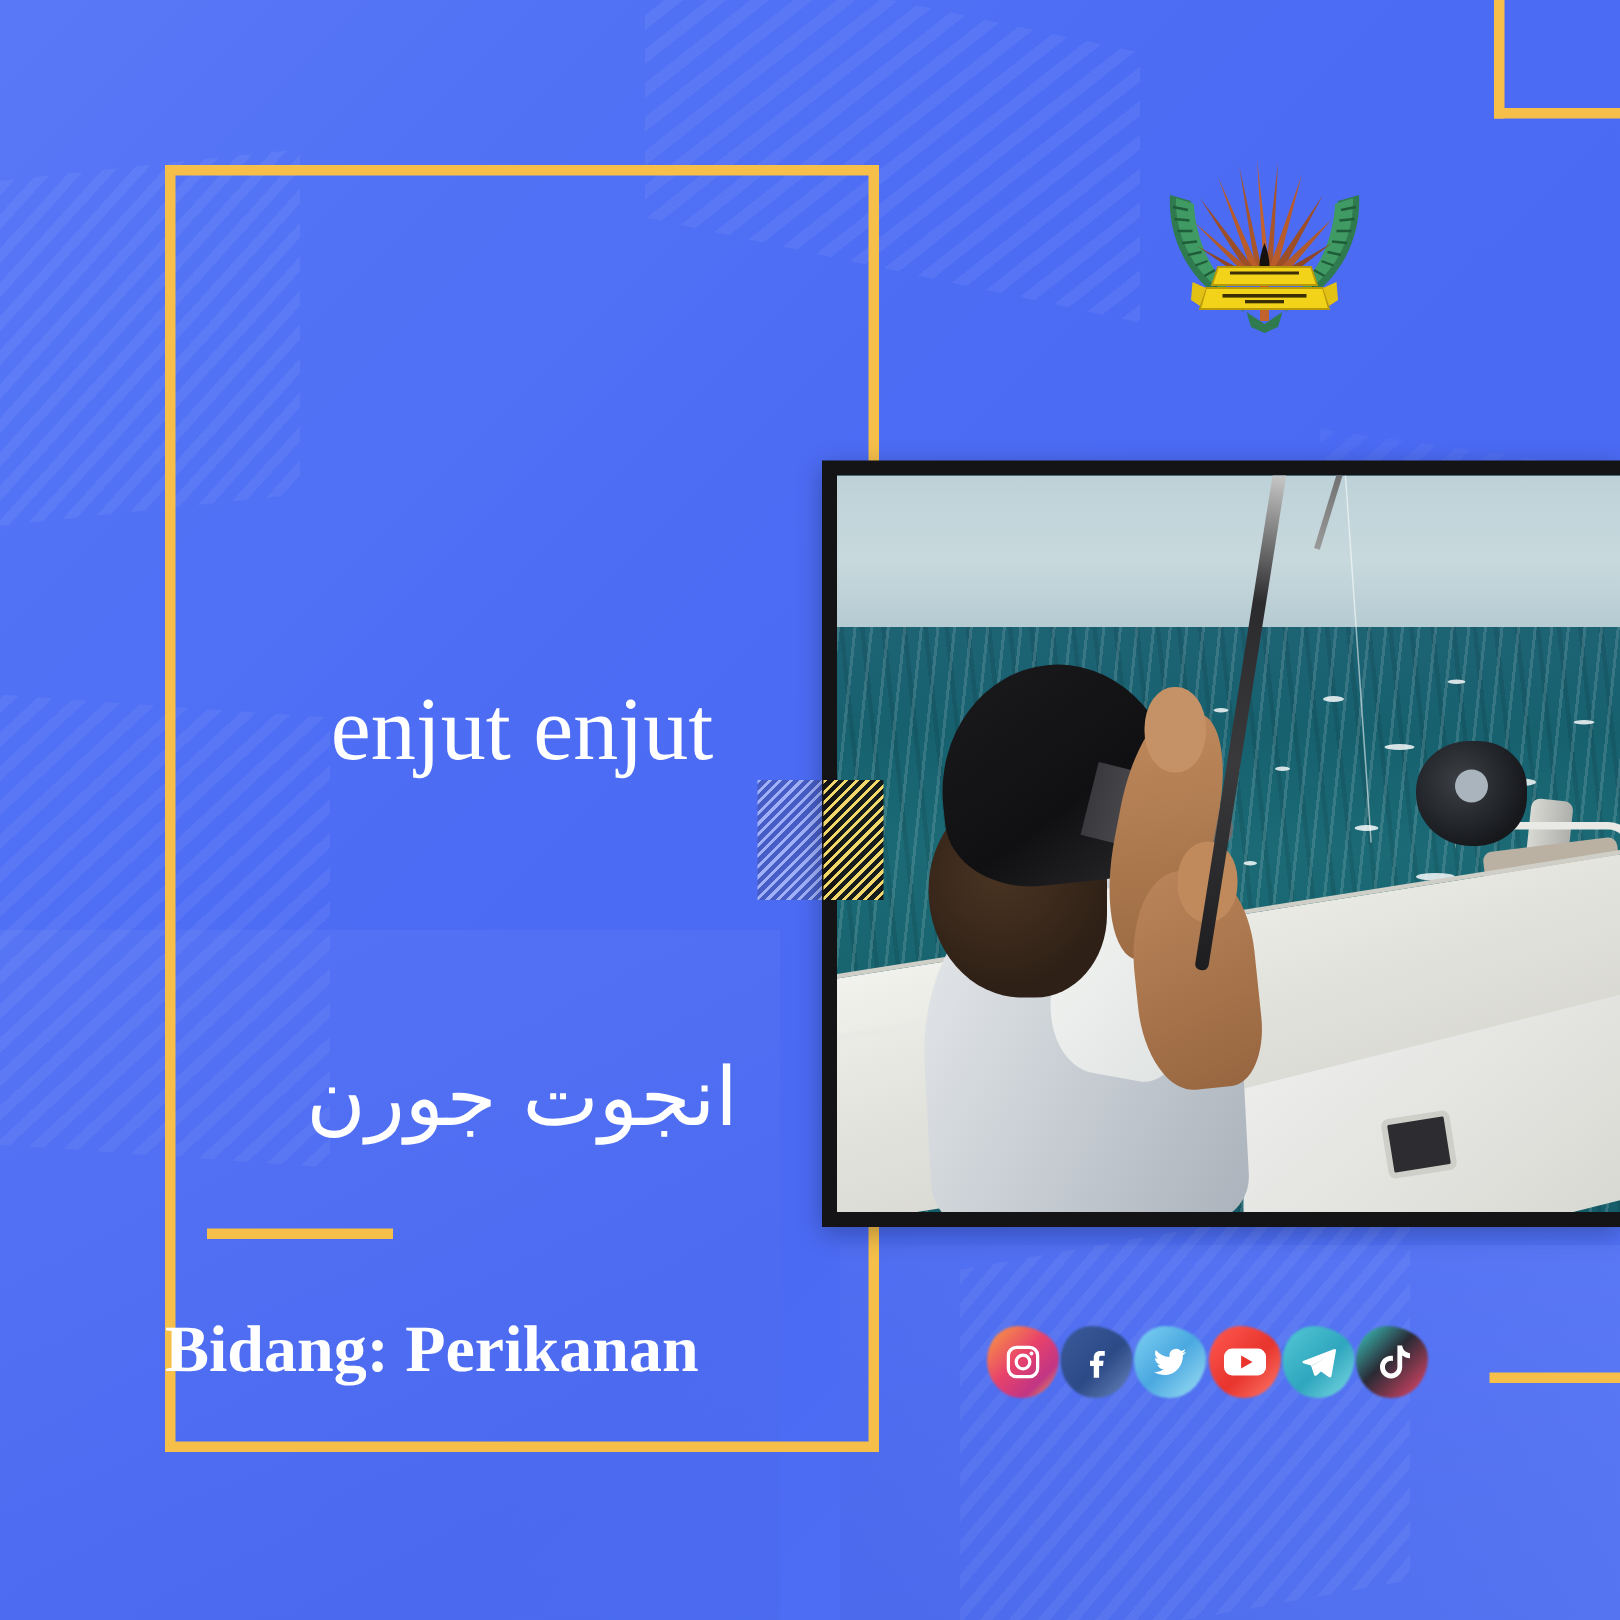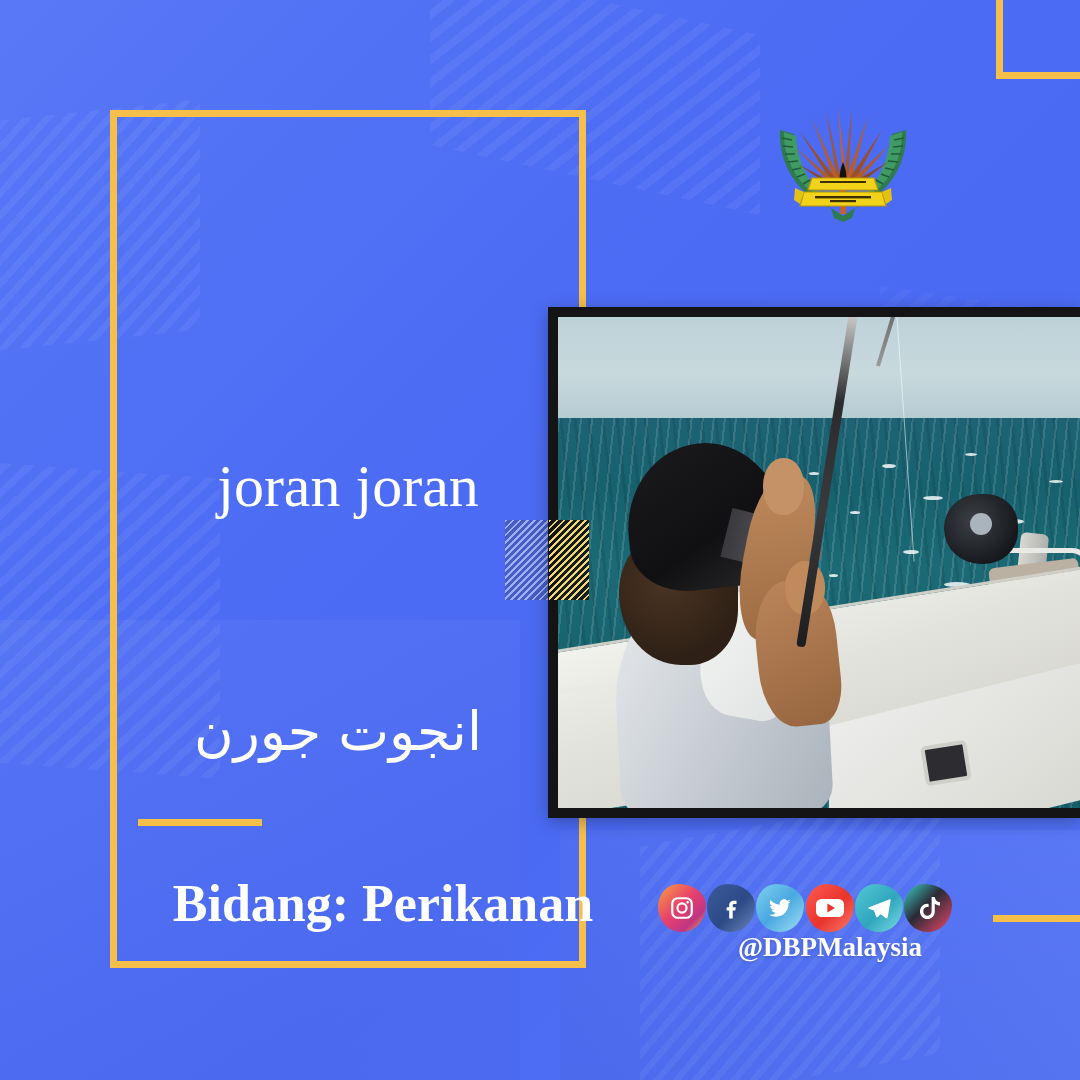--- a/index.html
+++ b/index.html
@@ -88,32 +88,32 @@
     font-size:52px; color:#f5bf4a;
     letter-spacing:.5px;
   }
   .txt-malay {
     position:absolute; left:110px; top:452px; width:476px;
     text-align:center;
     font-family:"Liberation Serif", serif;
     font-size:60px; color:#ffffff;
   }
   .txt-jawi {
-    position:absolute; left:100px; top:700px; width:476px;
+    position:absolute; left:110px; top:700px; width:476px;
     text-align:center;
     direction:rtl;
     font-family:"DejaVu Sans", sans-serif;
     font-size:54px; color:#ffffff;
   }
   .txt-bidang {
     position:absolute; left:110px; top:874px; width:546px;
-    text-align:center;
+    text-align:left;
     font-family:"Liberation Serif", serif;
     font-weight:bold;
-    font-size:52px; color:#ffffff;
+    font-size:44px; color:#ffffff;
   }
 
   
   .logo-wrap {
     position:absolute; left:768px; top:104px;
     width:150px; height:118px;
   }
   .brand-title {
     position:absolute; left:600px; top:230px; width:460px;
     text-align:center;
@@ -423,21 +423,21 @@
         <div class="arm-up"></div>
         <div class="arm-low"></div>
         <div class="hand-top"></div>
         <div class="hand-bot"></div>
       </div>
     </div>
   </div>
 
   <div class="hatch-over"></div>
 
-  <div class="txt-malay">joran joran</div>
+  <div class="txt-malay">enjut enjut</div>
   <div class="txt-jawi">انجوت جورن</div>
   <div class="txt-bidang">Bidang: Perikanan</div>
 
   <div class="social-row">
 
     <div class="sicon">
       <div class="blob" style="background:linear-gradient(135deg,#f9a03f 0%,#e8426b 45%,#c13584 75%,#f2b04a 100%)"></div>
       <svg width="26" height="26" viewBox="0 0 24 24" fill="none" stroke="#fff" stroke-width="2">
         <rect x="3" y="3" width="18" height="18" rx="5"></rect>
         <circle cx="12" cy="12" r="4.2"></circle>
@@ -476,15 +476,14 @@
 
     <div class="sicon">
       <div class="blob" style="background:linear-gradient(135deg,#3bd0c6 0%,#2a2a35 45%,#f0486b 100%)"></div>
       <svg width="24" height="26" viewBox="0 0 24 26">
         <path d="M15.6 2h3.2c.2 1.6.9 3 2 3.9 1 .8 2.2 1.2 3.2 1.3v3.3c-1.9-.1-3.7-.7-5.2-1.8v7.7c0 4.2-3.3 7.6-7.4 7.6S4 20.6 4 16.4s3.3-7.6 7.4-7.6c.4 0 .8 0 1.2.1v3.4c-.4-.1-.8-.2-1.2-.2-2.3 0-4.1 1.9-4.1 4.3s1.8 4.3 4.1 4.3 4.2-1.9 4.2-4.3z" fill="#fff"></path>
       </svg>
     </div>
 
   </div>
 
-  <div class="handle">@DBPMalaysia</div>
 
 </div>
 
 </body></html>

